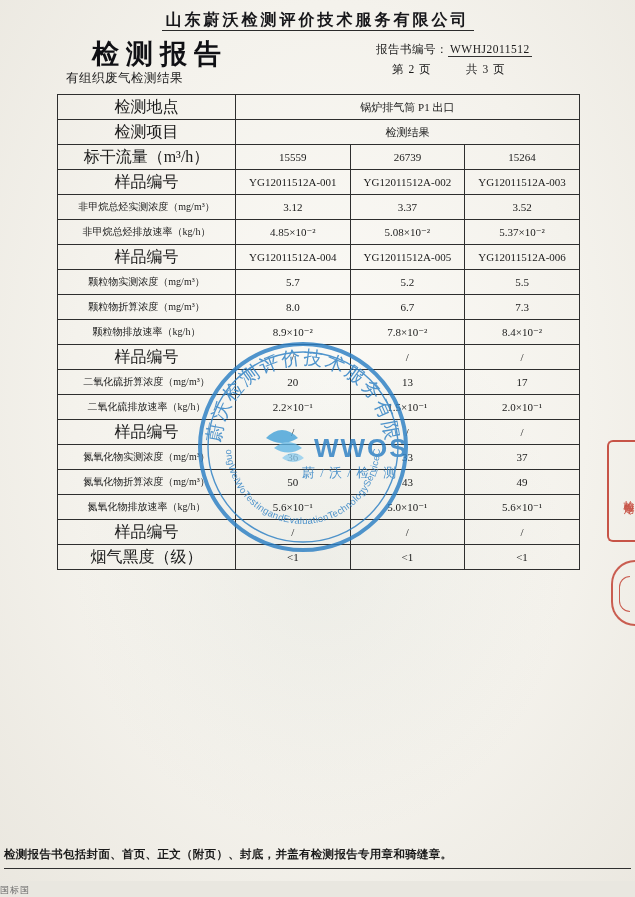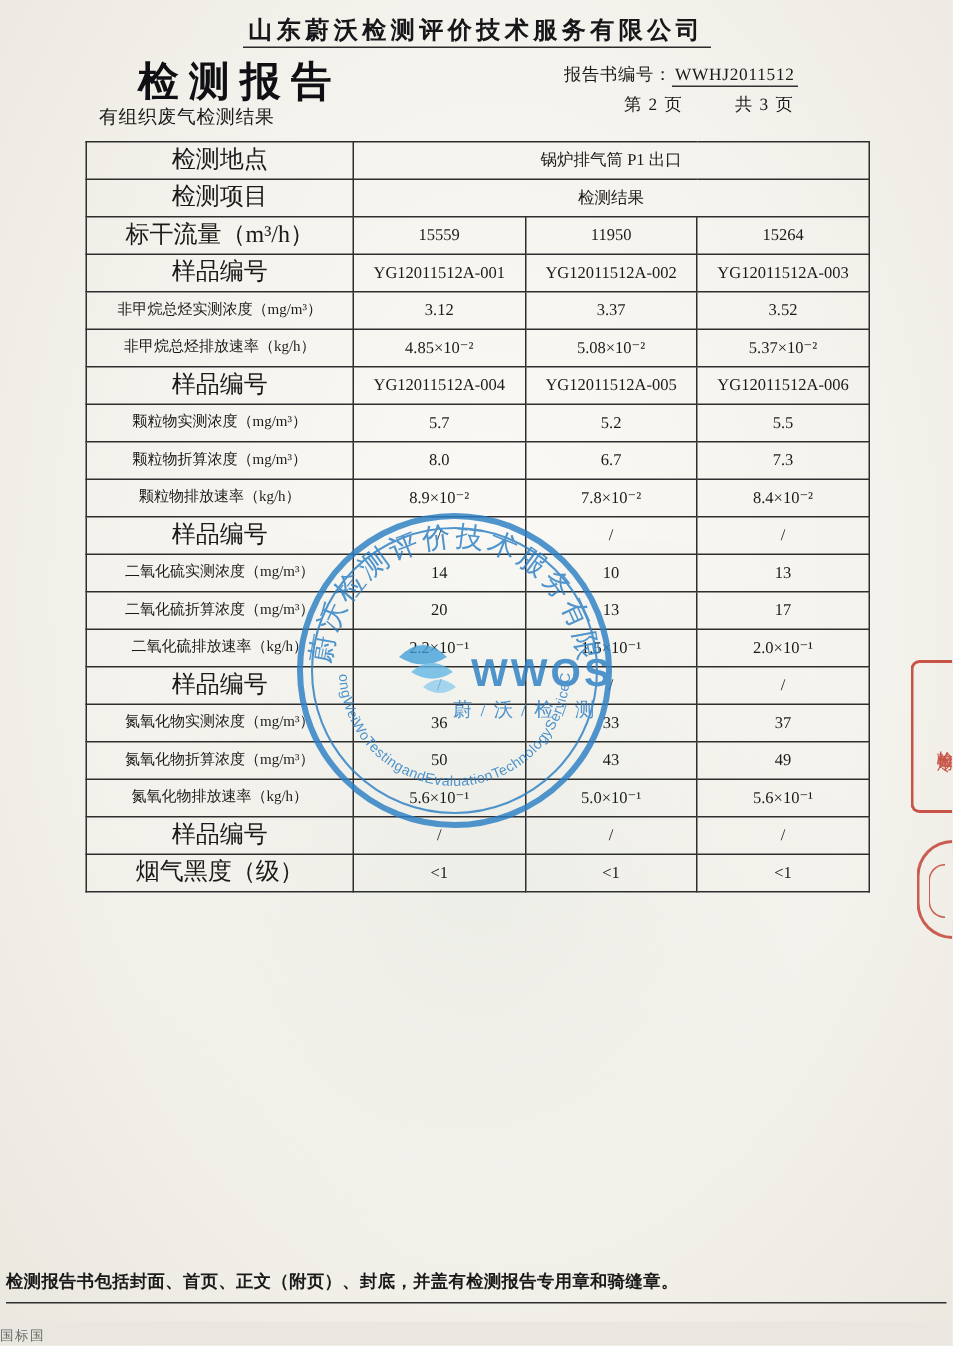--- a/index.html
+++ b/index.html
@@ -60,21 +60,21 @@
     letter-spacing: 0.5px;
   }
   .rep-no .ln {
     display: inline-block;
     border-bottom: 1px solid #333;
     padding: 0 2px 1px 2px;
   }
   .pages {
     position: absolute;
     top: 62px;
-    left: 416px;
+    left: 392px;
     font-size: 11.5px;
     letter-spacing: 1px;
   }
   .pages .p2 { display: inline-block; width: 74px; }
   .section-label {
     position: absolute;
     top: 70px;
     left: 66px;
     font-size: 12.5px;
     font-weight: 400;
@@ -219,21 +219,21 @@
         <td class="rowhead">检测地点</td>
         <td colspan="3">锅炉排气筒 P1 出口</td>
       </tr>
       <tr>
         <td class="rowhead">检测项目</td>
         <td colspan="3">检测结果</td>
       </tr>
       <tr>
         <td class="rowhead">标干流量（m³/h）</td>
         <td>15559</td>
-        <td>11950</td>
+        <td>26739</td>
         <td>15264</td>
       </tr>
       <tr>
         <td class="rowhead">样品编号</td>
         <td>YG12011512A-001</td>
         <td>YG12011512A-002</td>
         <td>YG12011512A-003</td>
       </tr>
       <tr>
         <td class="rowhead small">非甲烷总烃实测浓度（mg/m³）</td>
@@ -269,26 +269,20 @@
         <td class="rowhead small">颗粒物排放速率（kg/h）</td>
         <td>8.9×10⁻²</td>
         <td>7.8×10⁻²</td>
         <td>8.4×10⁻²</td>
       </tr>
       <tr>
         <td class="rowhead">样品编号</td>
         <td>/</td>
         <td>/</td>
         <td>/</td>
-      </tr>
-      <tr>
-        <td class="rowhead small">二氧化硫实测浓度（mg/m³）</td>
-        <td>14</td>
-        <td>10</td>
-        <td>13</td>
       </tr>
       <tr>
         <td class="rowhead small">二氧化硫折算浓度（mg/m³）</td>
         <td>20</td>
         <td>13</td>
         <td>17</td>
       </tr>
       <tr>
         <td class="rowhead small">二氧化硫排放速率（kg/h）</td>
         <td>2.2×10⁻¹</td>

